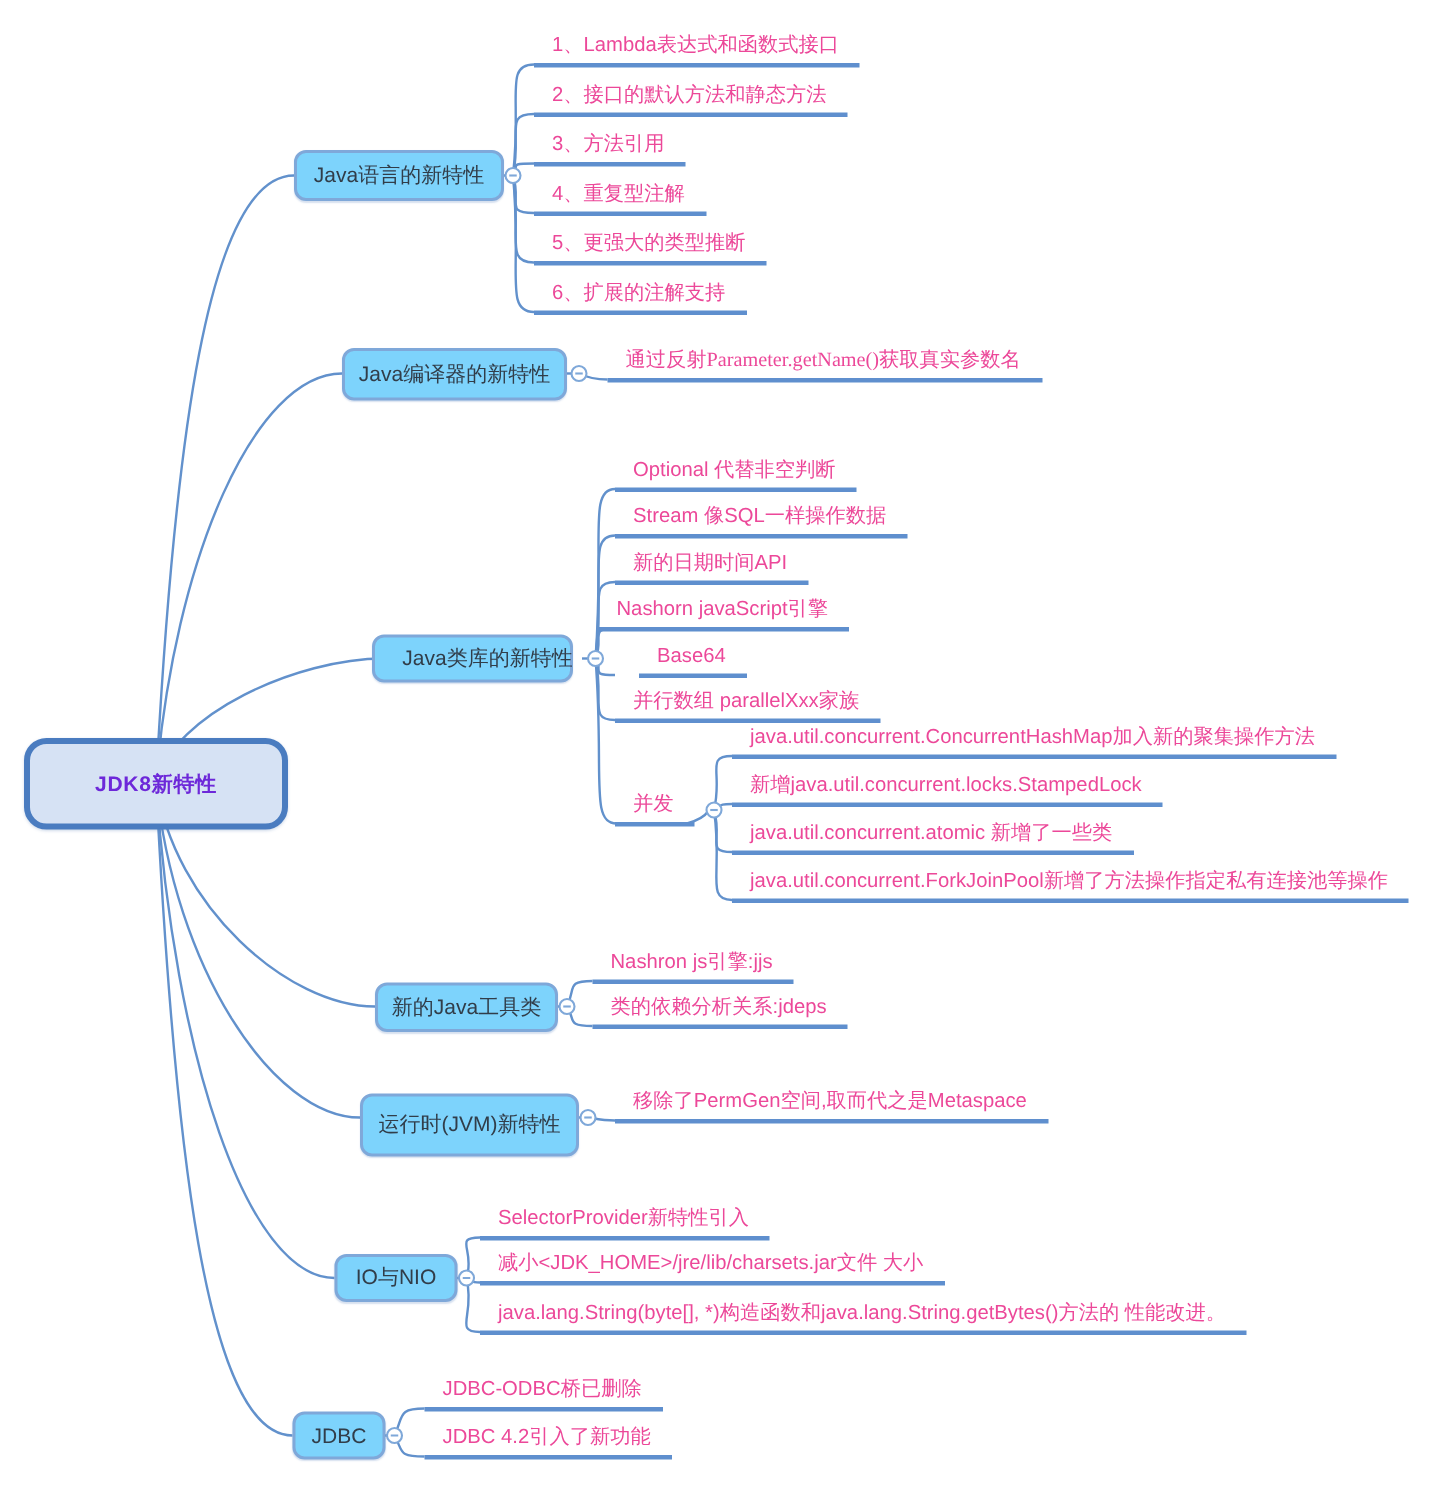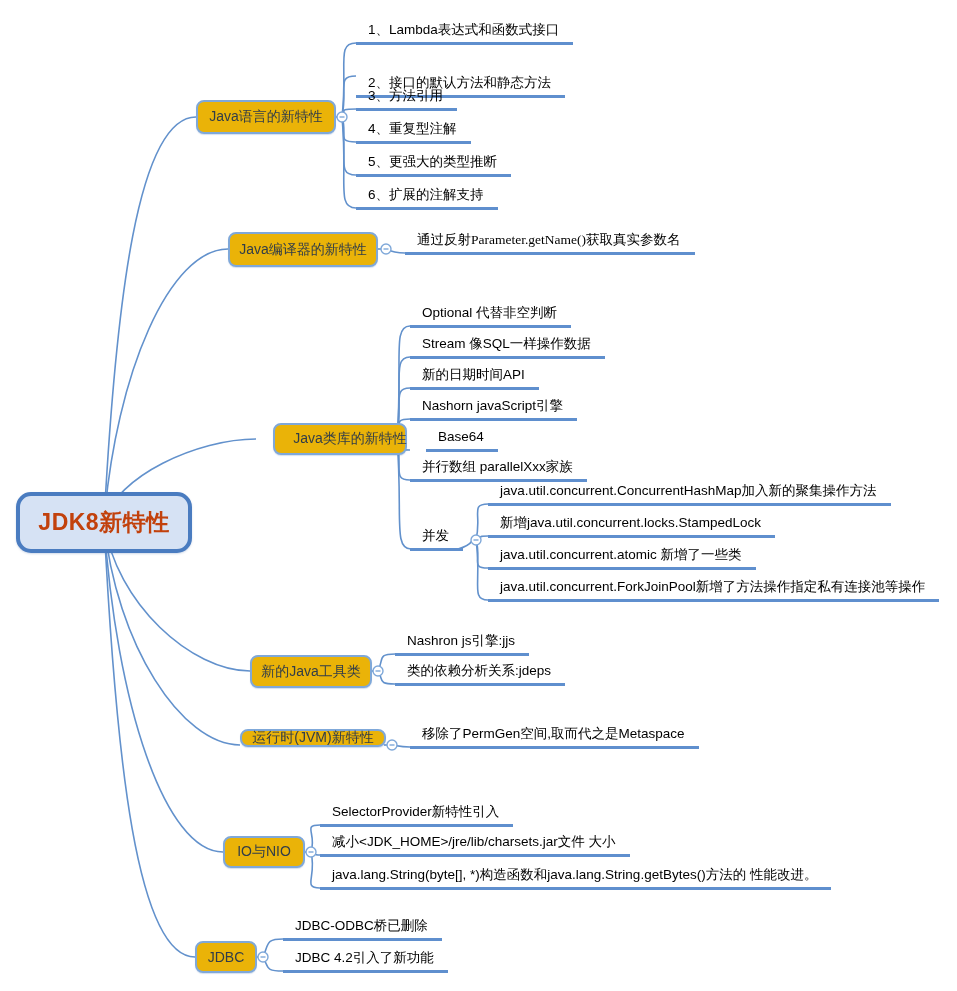--- a/index.html
+++ b/index.html
@@ -2,25 +2,25 @@
 <html><head>
 <meta charset="utf-8">
 <style>
   html,body{margin:0;padding:0;background:#fff;}
   body{font-family:"Liberation Sans","DejaVu Sans",sans-serif;}
   .canvas{position:relative;width:957px;height:991px;background:#ffffff;overflow:hidden;}
   svg.connector-layer{position:absolute;left:0;top:0;width:957px;height:991px;}
   .node{position:absolute;display:flex;align-items:center;justify-content:center;
         white-space:nowrap;box-sizing:border-box;}
   .root{background:#d6e2f4;border:4px solid #4a7cc0;border-radius:15px;
-        color:#c2410c;font-weight:bold;font-size:23px;letter-spacing:.5px;
+        color:#6d28d9;font-weight:bold;font-size:14px;letter-spacing:.5px;
         box-shadow:0 1px 2px rgba(70,110,170,.25);}
-  .branch{background:#eab308;border:2px solid #7fa8d9;border-radius:8px;
+  .branch{background:#7dd3fc;border:2px solid #7fa8d9;border-radius:8px;
         color:#313d49;font-size:14px;box-shadow:0 1px 1px rgba(90,130,190,.25);}
-  .leaf{position:absolute;font-size:13.5px;line-height:17px;color:#000000;
+  .leaf{position:absolute;font-size:13.5px;line-height:17px;color:#ec4899;
         padding:0 14px 4px 12px;border-bottom:3px solid #5f8fce;white-space:nowrap;}
   path.link{fill:none;stroke:#6291cc;stroke-width:1.6;}
   line.stub{stroke:#6291cc;stroke-width:1.6;}
   circle.collapse{fill:#ffffff;stroke:#7fa8d9;stroke-width:1.4;}
   line.minus{stroke:#7fa8d9;stroke-width:1.4;}
 </style>
 </head>
 <body>
 
 <div class="canvas">
@@ -117,39 +117,39 @@
           <circle class="collapse" cx="263" cy="957" r="5"></circle>
           <line class="minus" x1="260.5" y1="957" x2="265.5" y2="957"></line>
         </g>
     </g>
   </svg>
 
   <div class="node root" style="left:16px;top:492px;width:176px;height:61px;">JDK8新特性</div>
 
   <div class="node branch" style="left:196px;top:100px;width:140px;height:34px;">Java语言的新特性</div>
   <div class="node branch" style="left:228px;top:232px;width:150px;height:35px;">Java编译器的新特性</div>
-  <div class="node branch" style="left:273px;top:423px;width:134px;height:32px;padding-left:20px;">Java类库的新特性</div>
+  <div class="node branch" style="left:248px;top:423px;width:134px;height:32px;padding-left:20px;">Java类库的新特性</div>
   <div class="node branch" style="left:250px;top:655px;width:122px;height:33px;">新的Java工具类</div>
-  <div class="node branch" style="left:240px;top:729px;width:146px;height:18px;">运行时(JVM)新特性</div>
+  <div class="node branch" style="left:240px;top:729px;width:146px;height:42px;">运行时(JVM)新特性</div>
   <div class="node branch" style="left:223px;top:836px;width:82px;height:32px;">IO与NIO</div>
   <div class="node branch" style="left:195px;top:941px;width:62px;height:32px;">JDBC</div>
 
   <div class="leaf" style="left:356px;top:21px;">1、Lambda表达式和函数式接口</div>
-  <div class="leaf" style="left:356px;top:54px;margin-top:20px;">2、接口的默认方法和静态方法</div>
+  <div class="leaf" style="left:356px;top:54px;">2、接口的默认方法和静态方法</div>
   <div class="leaf" style="left:356px;top:87px;">3、方法引用</div>
   <div class="leaf" style="left:356px;top:120px;">4、重复型注解</div>
   <div class="leaf" style="left:356px;top:153px;">5、更强大的类型推断</div>
   <div class="leaf" style="left:356px;top:186px;">6、扩展的注解支持</div>
 
   <div class="leaf" style="left:405px;top:231px;font-family:Liberation Serif, serif;">通过反射Parameter.getName()获取真实参数名</div>
 
   <div class="leaf" style="left:410px;top:304px;">Optional 代替非空判断</div>
   <div class="leaf" style="left:410px;top:335px;">Stream 像SQL一样操作数据</div>
   <div class="leaf" style="left:410px;top:366px;">新的日期时间API</div>
-  <div class="leaf" style="left:410px;top:397px;">Nashorn javaScript引擎</div>
+  <div class="leaf" style="left:399px;top:397px;">Nashorn javaScript引擎</div>
   <div class="leaf" style="left:426px;top:428px;">Base64</div>
   <div class="leaf" style="left:410px;top:458px;">并行数组 parallelXxx家族</div>
 
   <div class="leaf" style="left:410px;top:527px;">并发</div>
   <div class="leaf" style="left:488px;top:482px;">java.util.concurrent.ConcurrentHashMap加入新的聚集操作方法</div>
   <div class="leaf" style="left:488px;top:514px;">新增java.util.concurrent.locks.StampedLock</div>
   <div class="leaf" style="left:488px;top:546px;">java.util.concurrent.atomic 新增了一些类</div>
   <div class="leaf" style="left:488px;top:578px;">java.util.concurrent.ForkJoinPool新增了方法操作指定私有连接池等操作</div>
 
   <div class="leaf" style="left:395px;top:632px;">Nashron js引擎:jjs</div>

